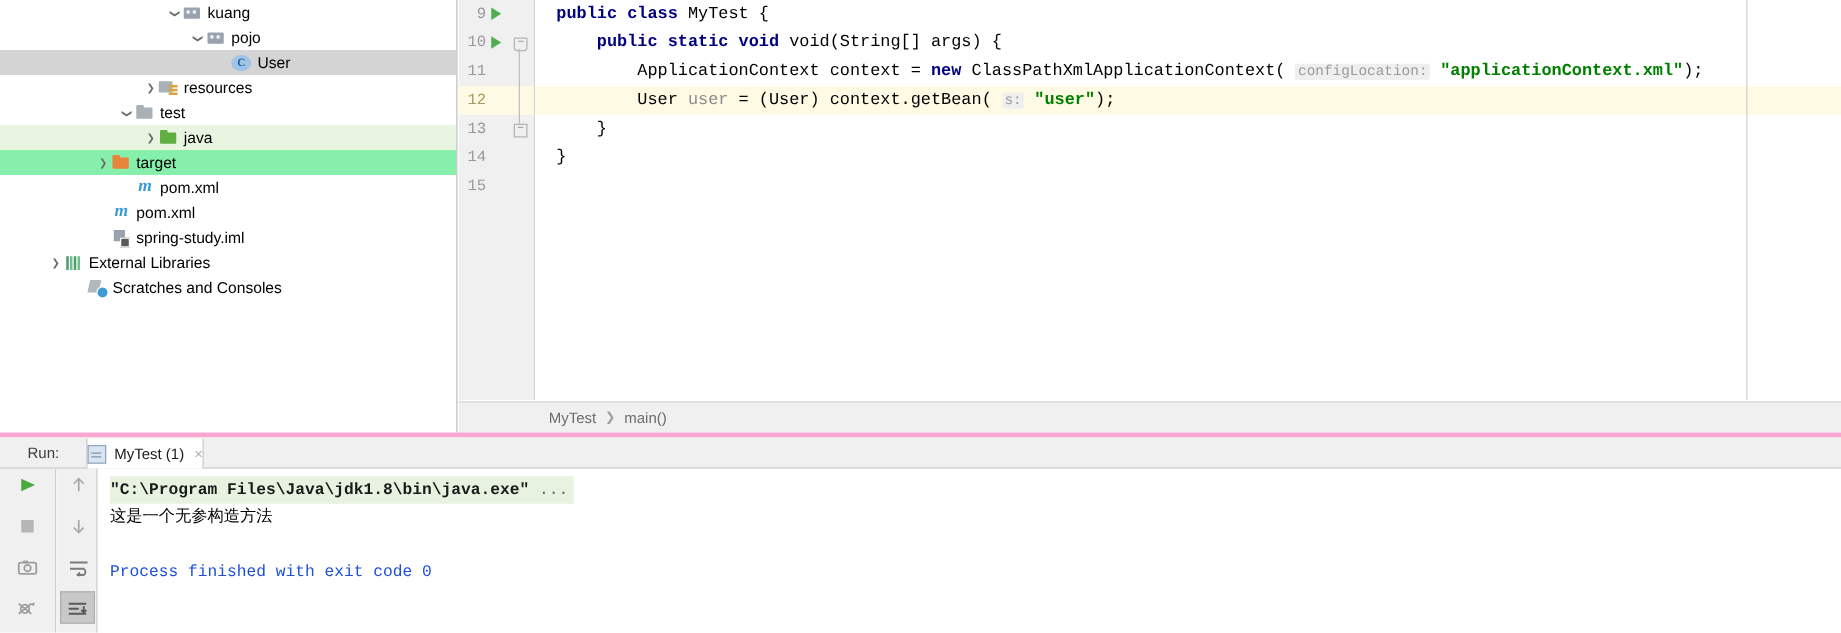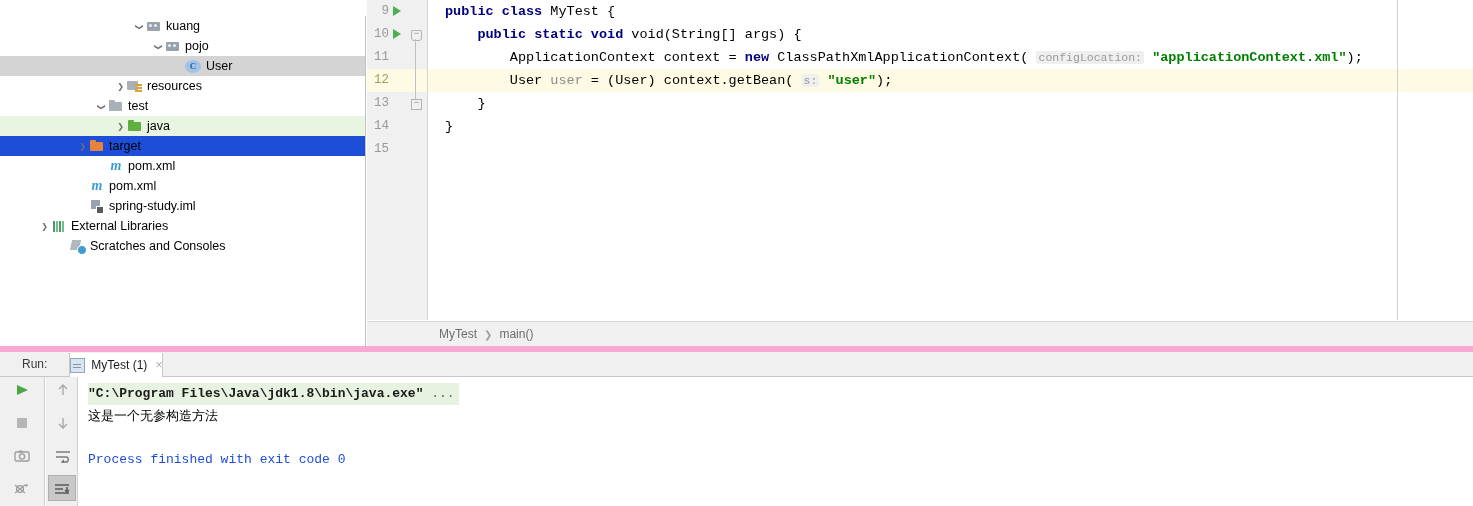--- a/index.html
+++ b/index.html
@@ -21,42 +21,42 @@
   #top-area {
     position: absolute;
     left: 0; top: 0;
     width: 1473px;
     height: 346px;
   }
 
   
   #project-tree {
     position: absolute;
-    left: 0; top: 16px;
+    left: 0; top: 0;
     width: 366px;
     height: 434px;
     background: #ffffff;
     border-right: 1px solid #c0c0c0;
     box-sizing: border-box;
     overflow: hidden;
   }
   .tree-row {
     position: relative;
     height: 20px;
     line-height: 20px;
     white-space: nowrap;
     font-size: 12.5px;
     font-family: "Liberation Sans", sans-serif;
     color: #000000;
     display: flex;
     align-items: center;
   }
   .tree-row.sel        { background: #d4d4d4; }
   .tree-row.src-test   { background: #e8f5e0; }
-  .tree-row.excluded   { background: #1d4ed8; text-align: center; }
+  .tree-row.excluded   { background: #86efac; text-align: center; }
 
   .twisty {
     width: 13px;
     min-width: 13px;
     text-align: center;
     color: #6e6e6e;
     font-size: 9px;
     line-height: 20px;
     user-select: none;
   }
@@ -330,21 +330,21 @@
   .crumb { color: #6d6d6d; }
   .crumb-sep { margin: 0 7px; color: #a0a0a0; font-size: 10px; }
 
   
   #run-panel {
     position: absolute;
     left: 0; top: 346px;
     width: 1473px;
     height: 132px;
     background: #ffffff;
-    border-top: 6px solid #f9a8d4;
+    border-top: 4px solid #f9a8d4;
     box-sizing: border-box;
   }
   #run-tabbar {
     position: relative;
     height: 25px;
     background: #f0f0f0;
     border-bottom: 1px solid #c8c8c8;
     display: flex;
     align-items: center;
     padding-left: 22px;

